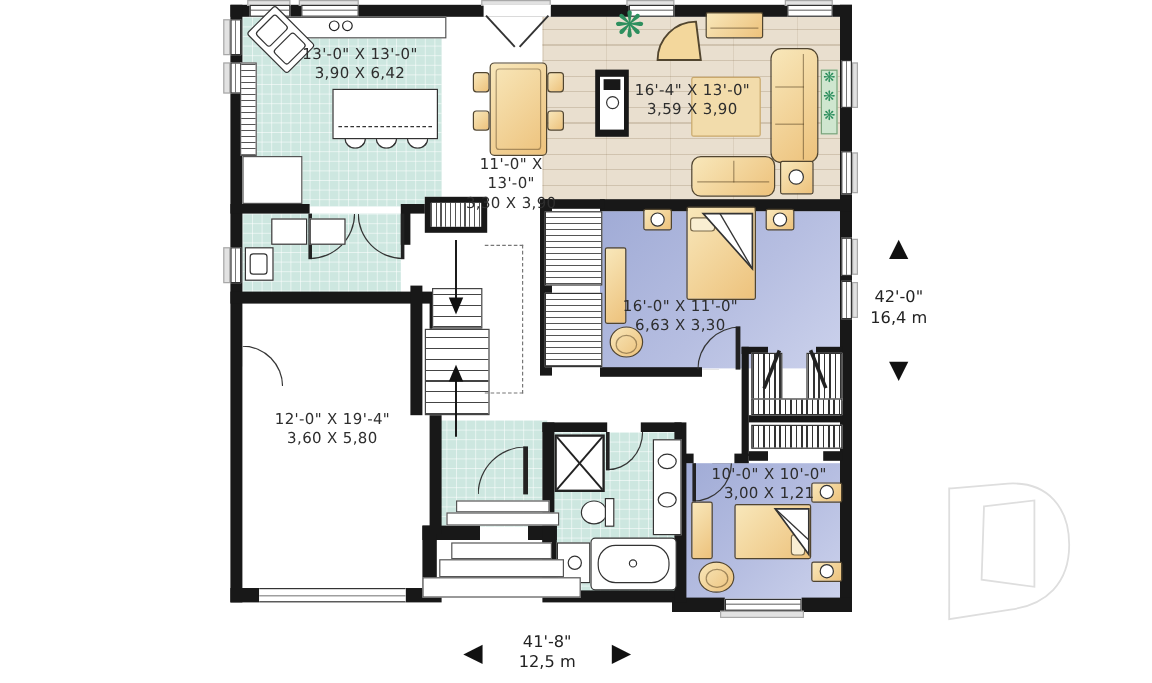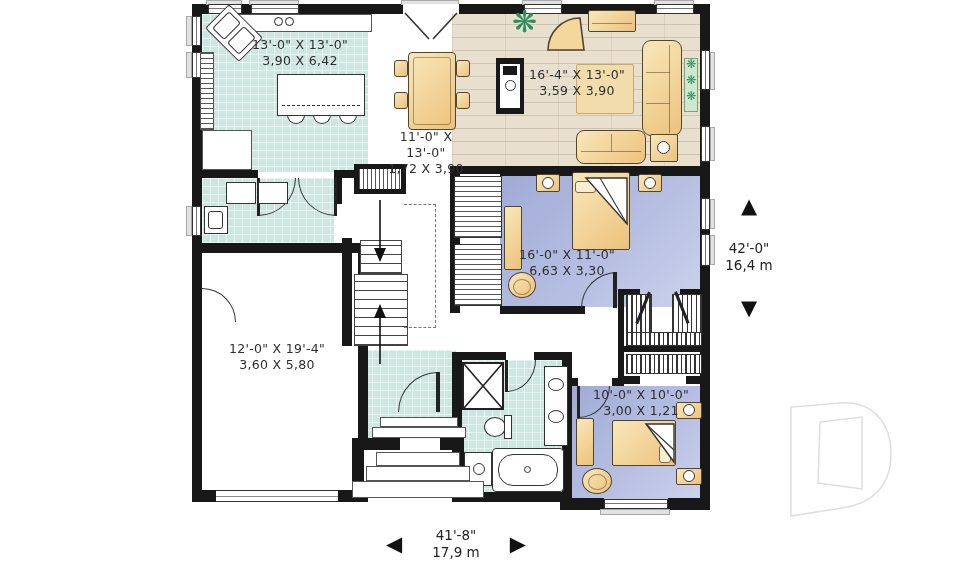--- a/index.html
+++ b/index.html
@@ -282,21 +282,21 @@
   <div class="wbox" style="left:376px;top:452px;width:84px;height:14px;border-color:#555;"></div>
   <div class="wbox" style="left:366px;top:466px;width:104px;height:15px;border-color:#555;"></div>
   <div class="wbox" style="left:352px;top:481px;width:132px;height:17px;border-color:#555;"></div>
 
   <div class="rlabel" style="left:250px;top:37px;width:100px;">
     <span>13'-0" X 13'-0"</span><br>
     <span>3,90 X 6,42</span>
   </div>
   <div class="rlabel" style="left:378px;top:129px;width:96px;">
     <span>11'-0" X 13'-0"</span><br>
-    <span>1,72 X 3,90</span>
+    <span>3,30 X 3,90</span>
   </div>
   <div class="rlabel" style="left:524px;top:67px;width:106px;">
     <span>16'-4" X 13'-0"</span><br>
     <span>3,59 X 3,90</span>
   </div>
   <div class="rlabel" style="left:514px;top:247px;width:106px;">
     <span>16'-0" X 11'-0"</span><br>
     <span>6,63 X 3,30</span>
   </div>
   <div class="rlabel" style="left:224px;top:341px;width:106px;">
@@ -313,21 +313,21 @@
     <div class="dimtext">
       <span>42'-0"</span><br>
       <span>16,4 m</span>
     </div>
     <span class="tri">▼</span>
   </div>
   <div class="abs" style="left:386px;top:524px;width:140px;height:40px;display:flex;align-items:center;justify-content:space-between;">
     <span class="tri">◀</span>
     <div class="dimtext">
       <span>41'-8"</span><br>
-      <span>17,9 m</span>
+      <span>12,5 m</span>
     </div>
     <span class="tri">▶</span>
   </div>
 
   <svg class="ov" style="left:784px;top:392px;width:122px;height:126px;" viewBox="0 0 122 126">
     <path d="M9 15 L56 11 C90 9 107 32 107 62 C107 94 88 112 58 116 L7 124 L7 15 Z" fill="none" stroke="#dedede" stroke-width="1.5"></path>
     <path d="M36 30 L78 25 L78 97 L34 91 Z" fill="none" stroke="#dedede" stroke-width="1.5"></path>
   </svg>
 
 </div>

